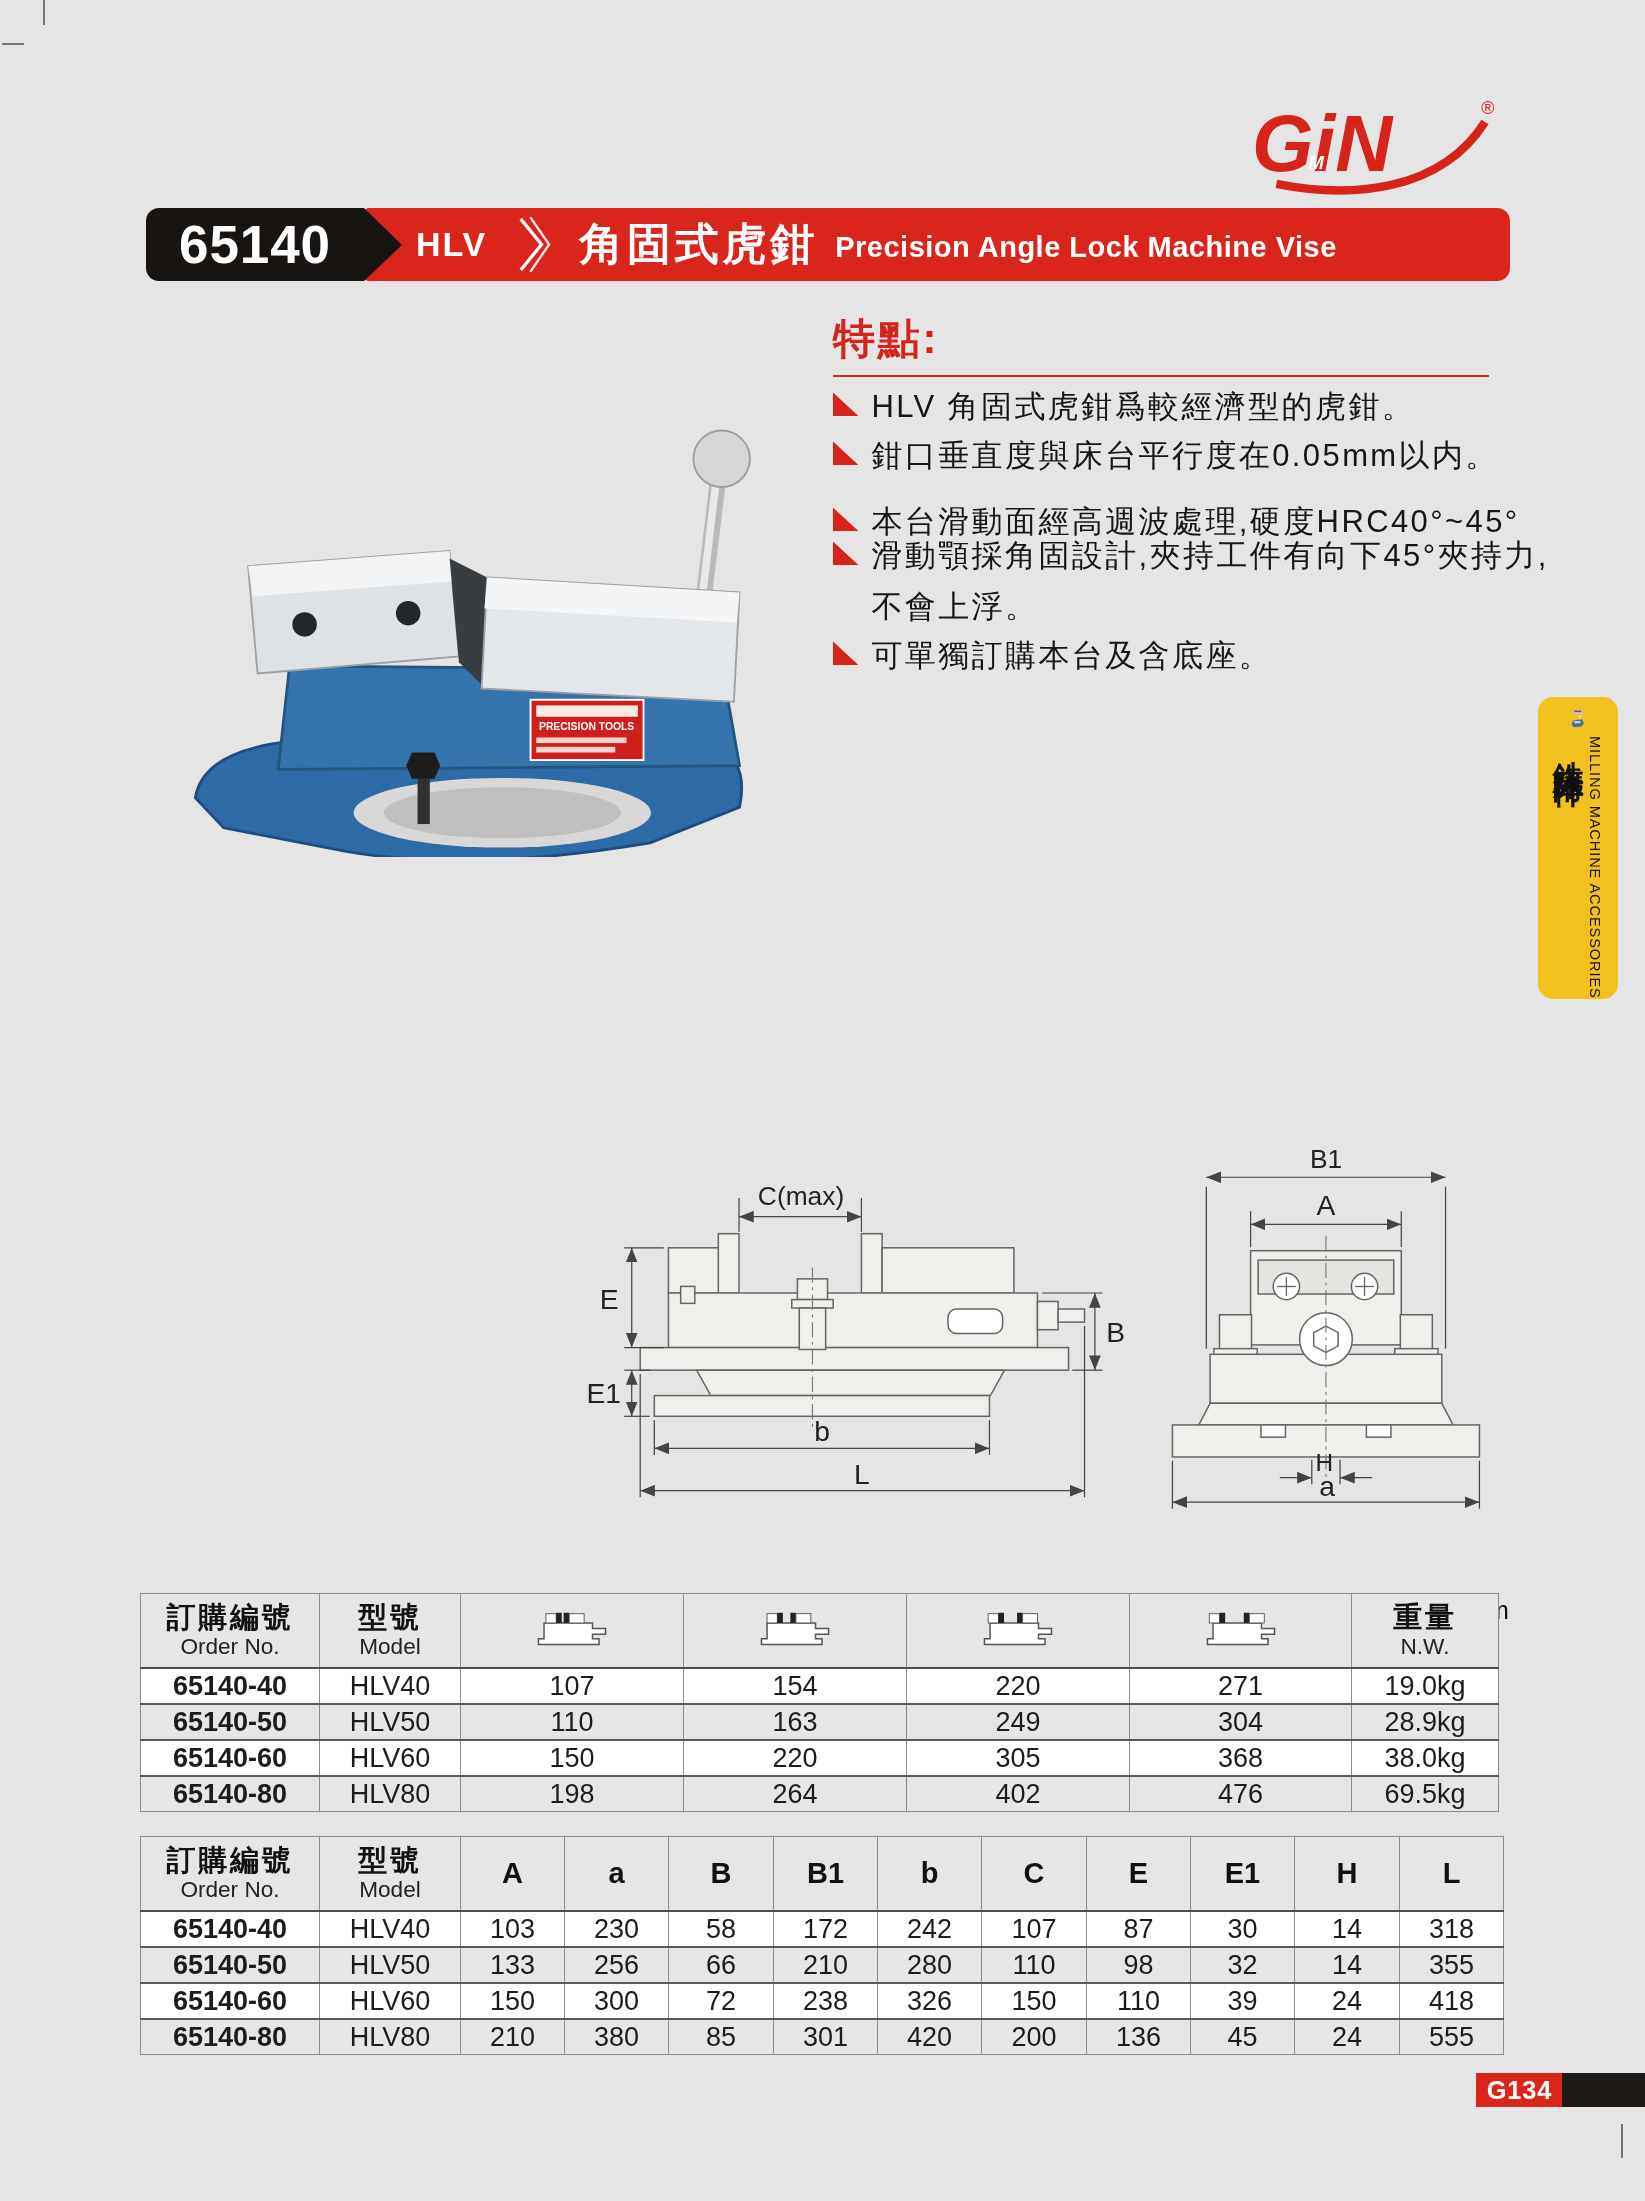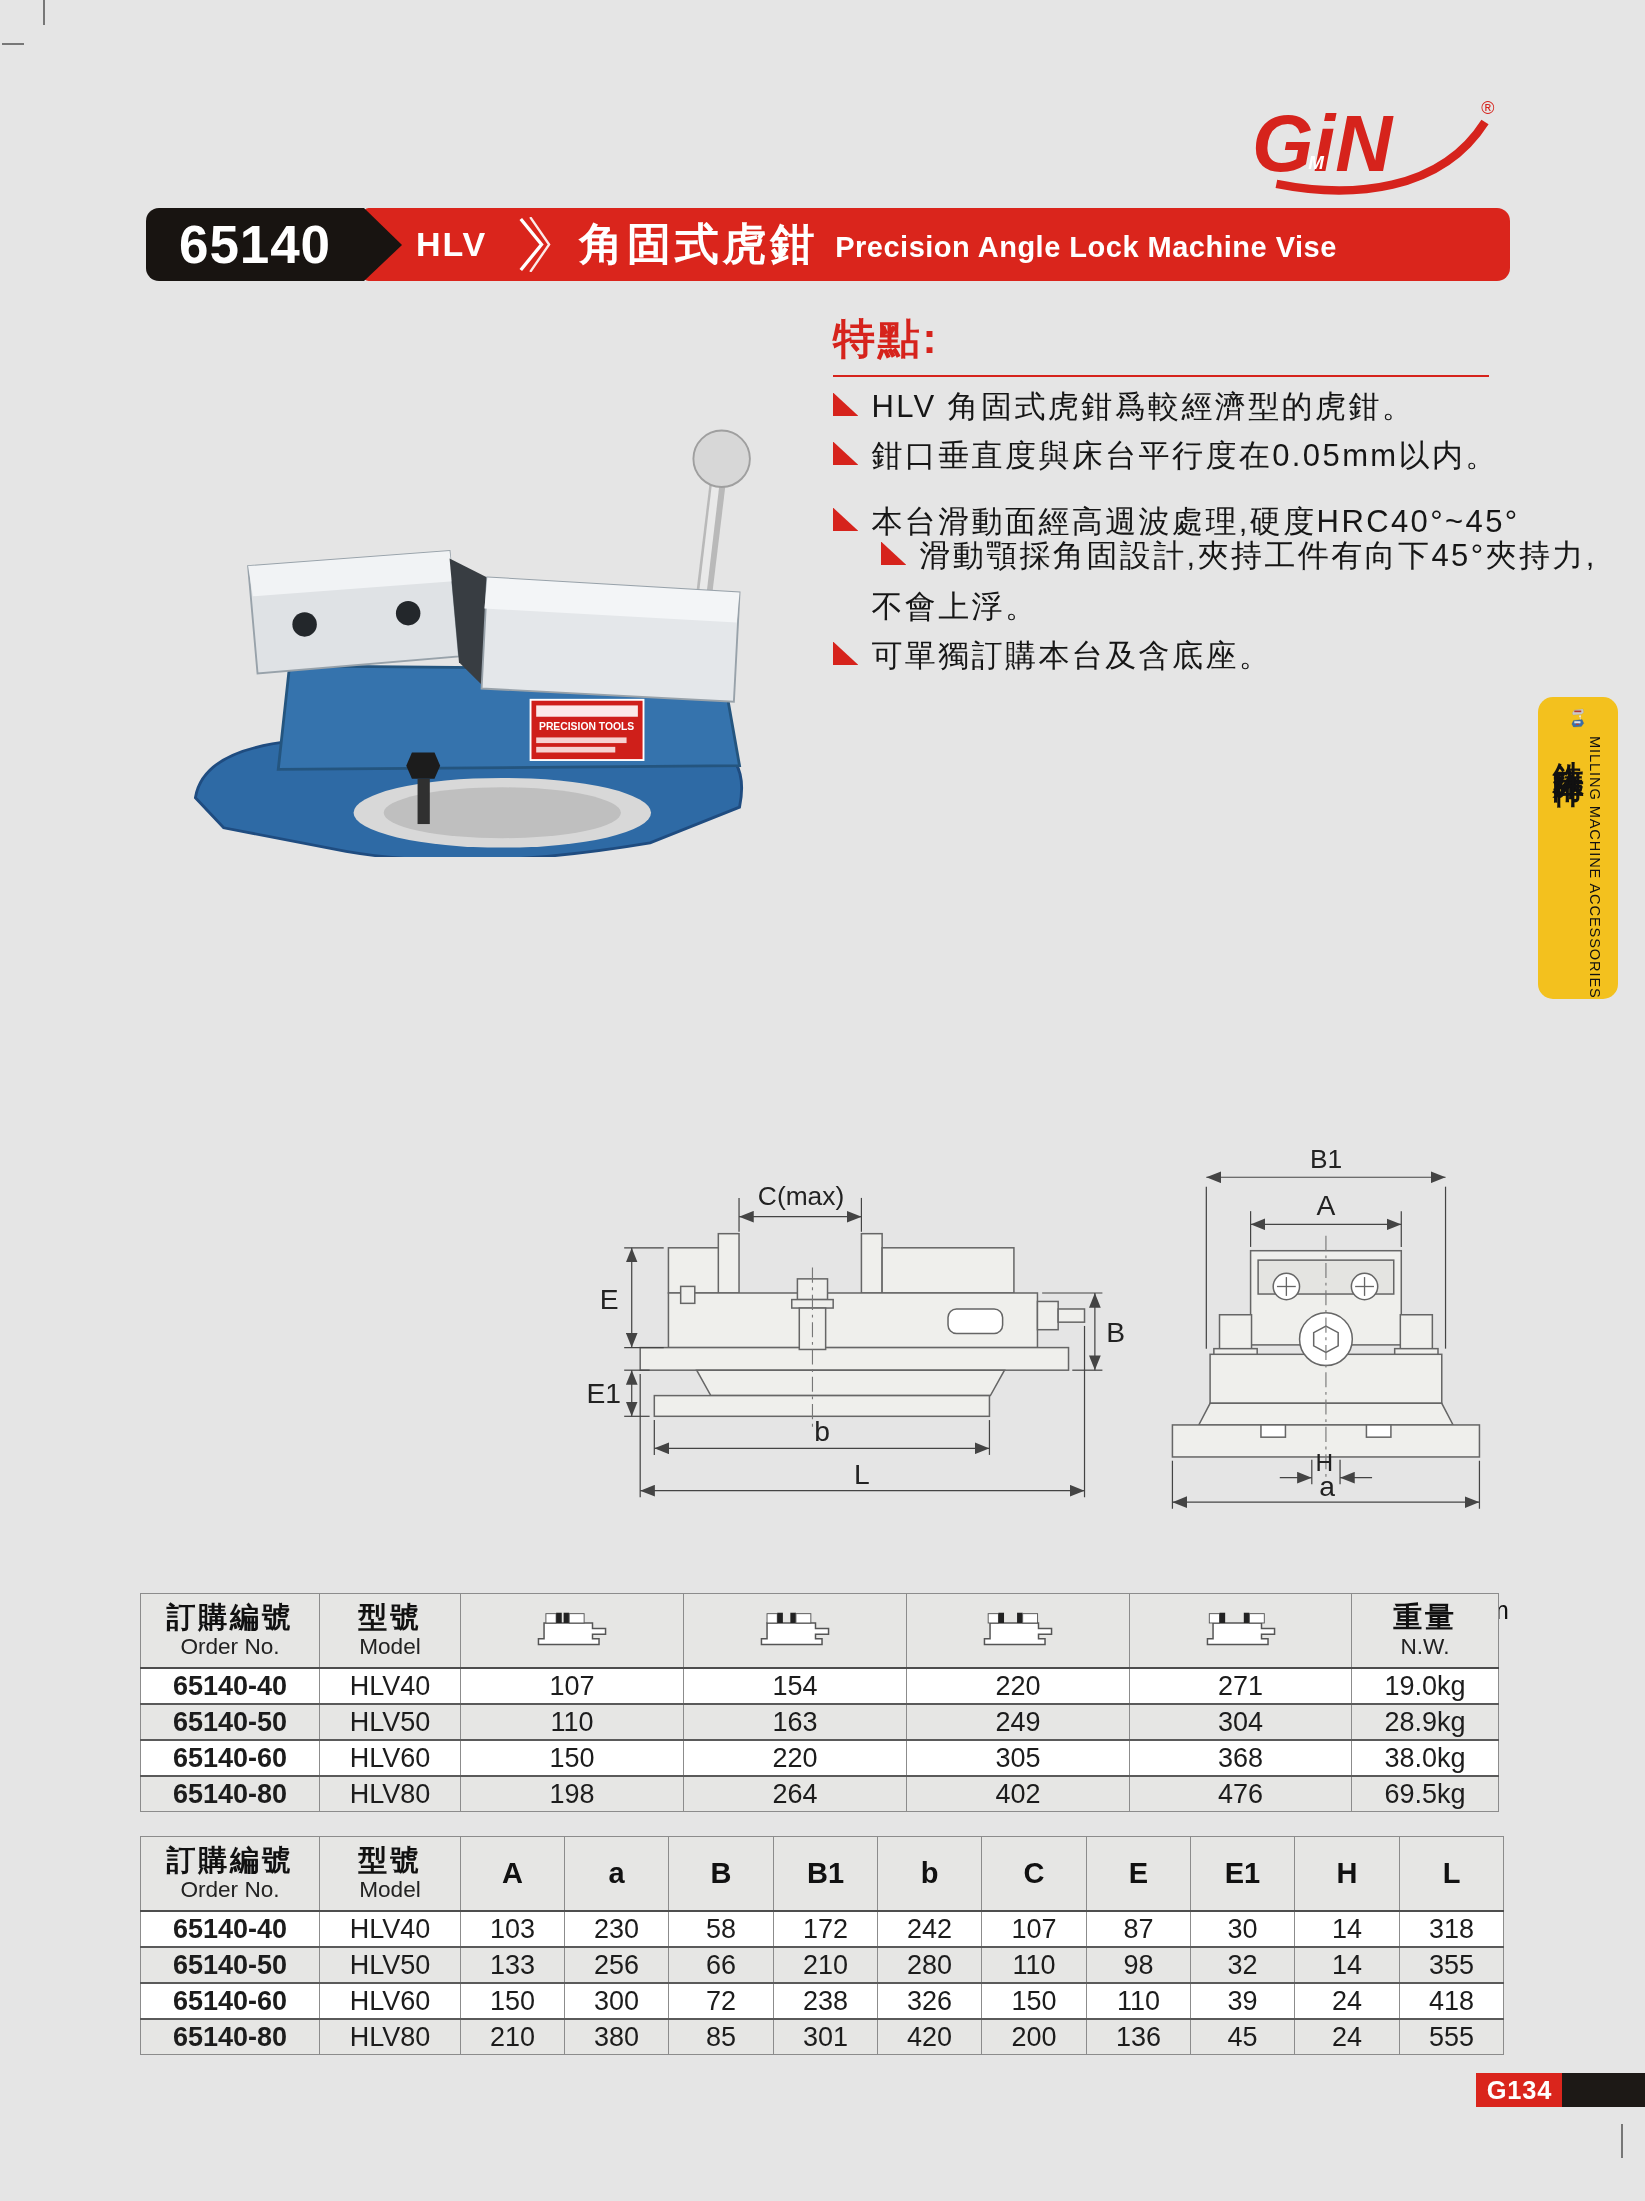--- a/index.html
+++ b/index.html
@@ -151,21 +151,21 @@
     <span class="feat-text">HLV 角固式虎鉗爲較經濟型的虎鉗。</span>
   </div>
   <div class="abs feat-item" style="top:435px;">
     <span class="bullet"></span>
     <span class="feat-text">鉗口垂直度與床台平行度在0.05mm以内。</span>
   </div>
   <div class="abs feat-item" style="top:477px;margin-top:24px;">
     <span class="bullet"></span>
     <span class="feat-text">本台滑動面經高週波處理,硬度HRC40°~45°</span>
   </div>
-  <div class="abs feat-item" style="top:535px;margin-left:48px;">
+  <div class="abs feat-item" style="top:535px;">
     <span class="bullet"></span>
     <span class="feat-text">滑動顎採角固設計,夾持工件有向下45°夾持力,</span>
   </div>
   <div class="abs feat-item" style="top:586px;">
     <span class="bullet hidden"></span>
     <span class="feat-text">不會上浮。</span>
   </div>
   <div class="abs feat-item" style="top:635px;">
     <span class="bullet"></span>
     <span class="feat-text">可單獨訂購本台及含底座。</span>

